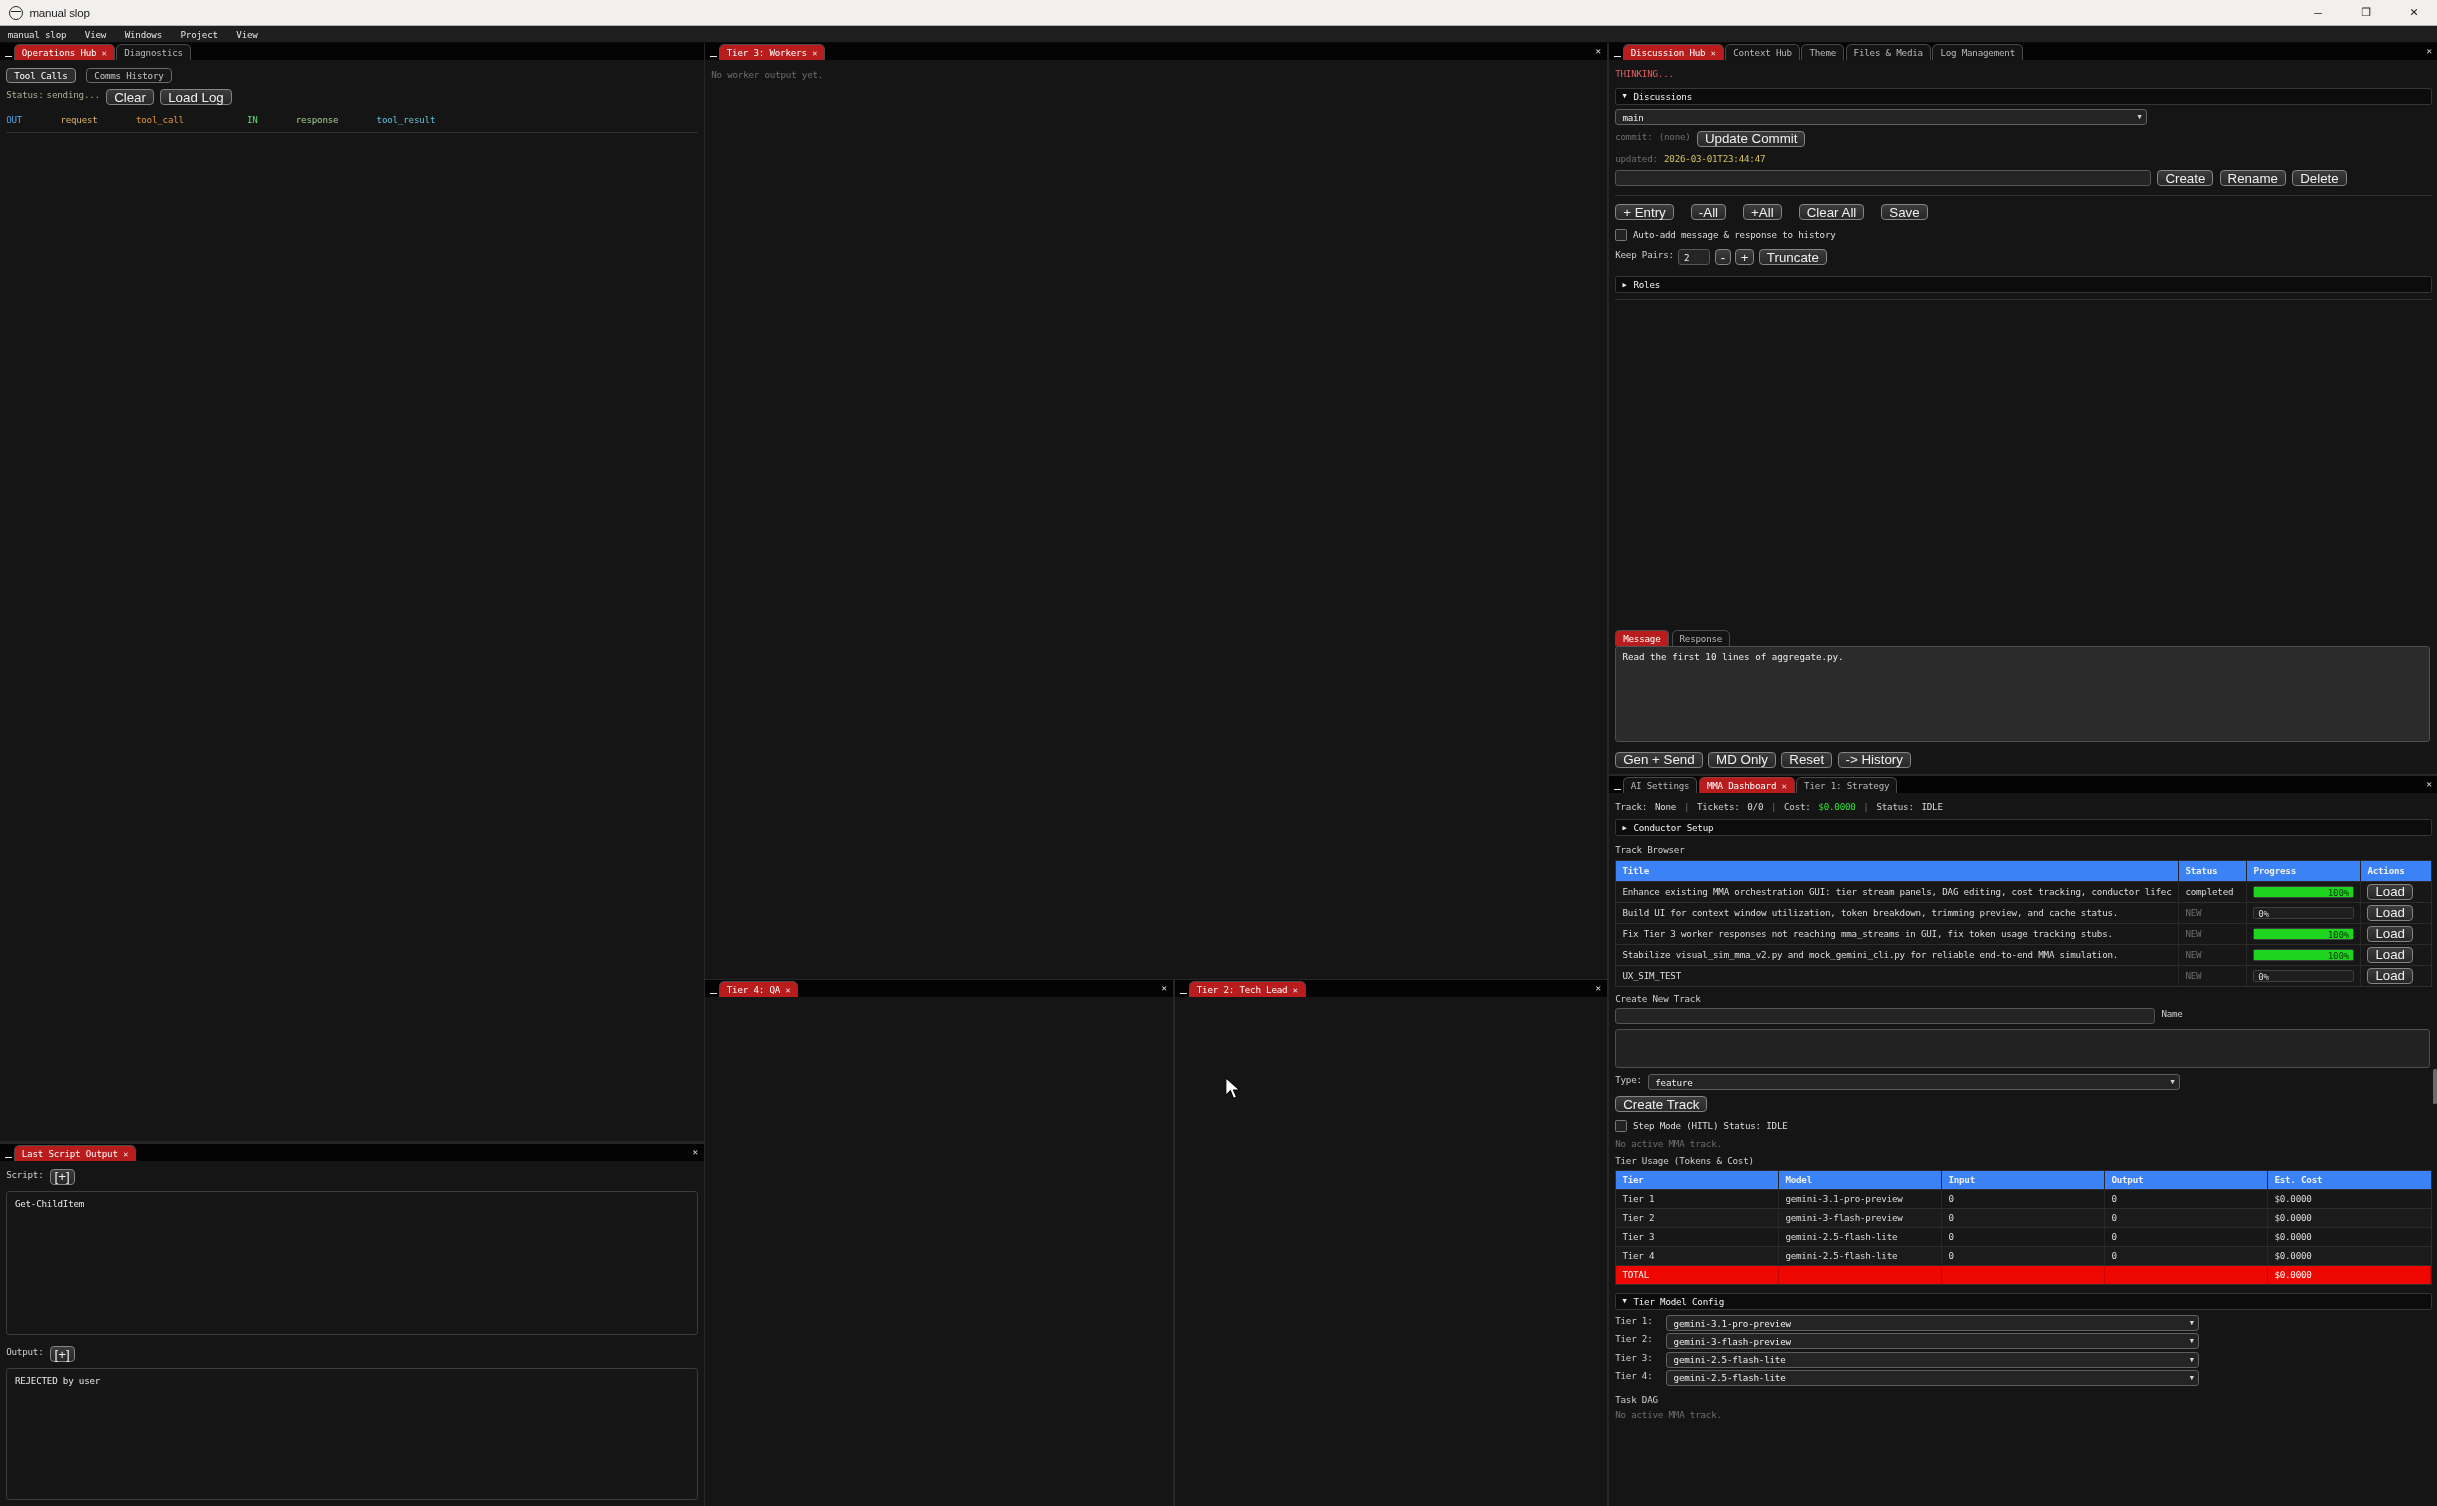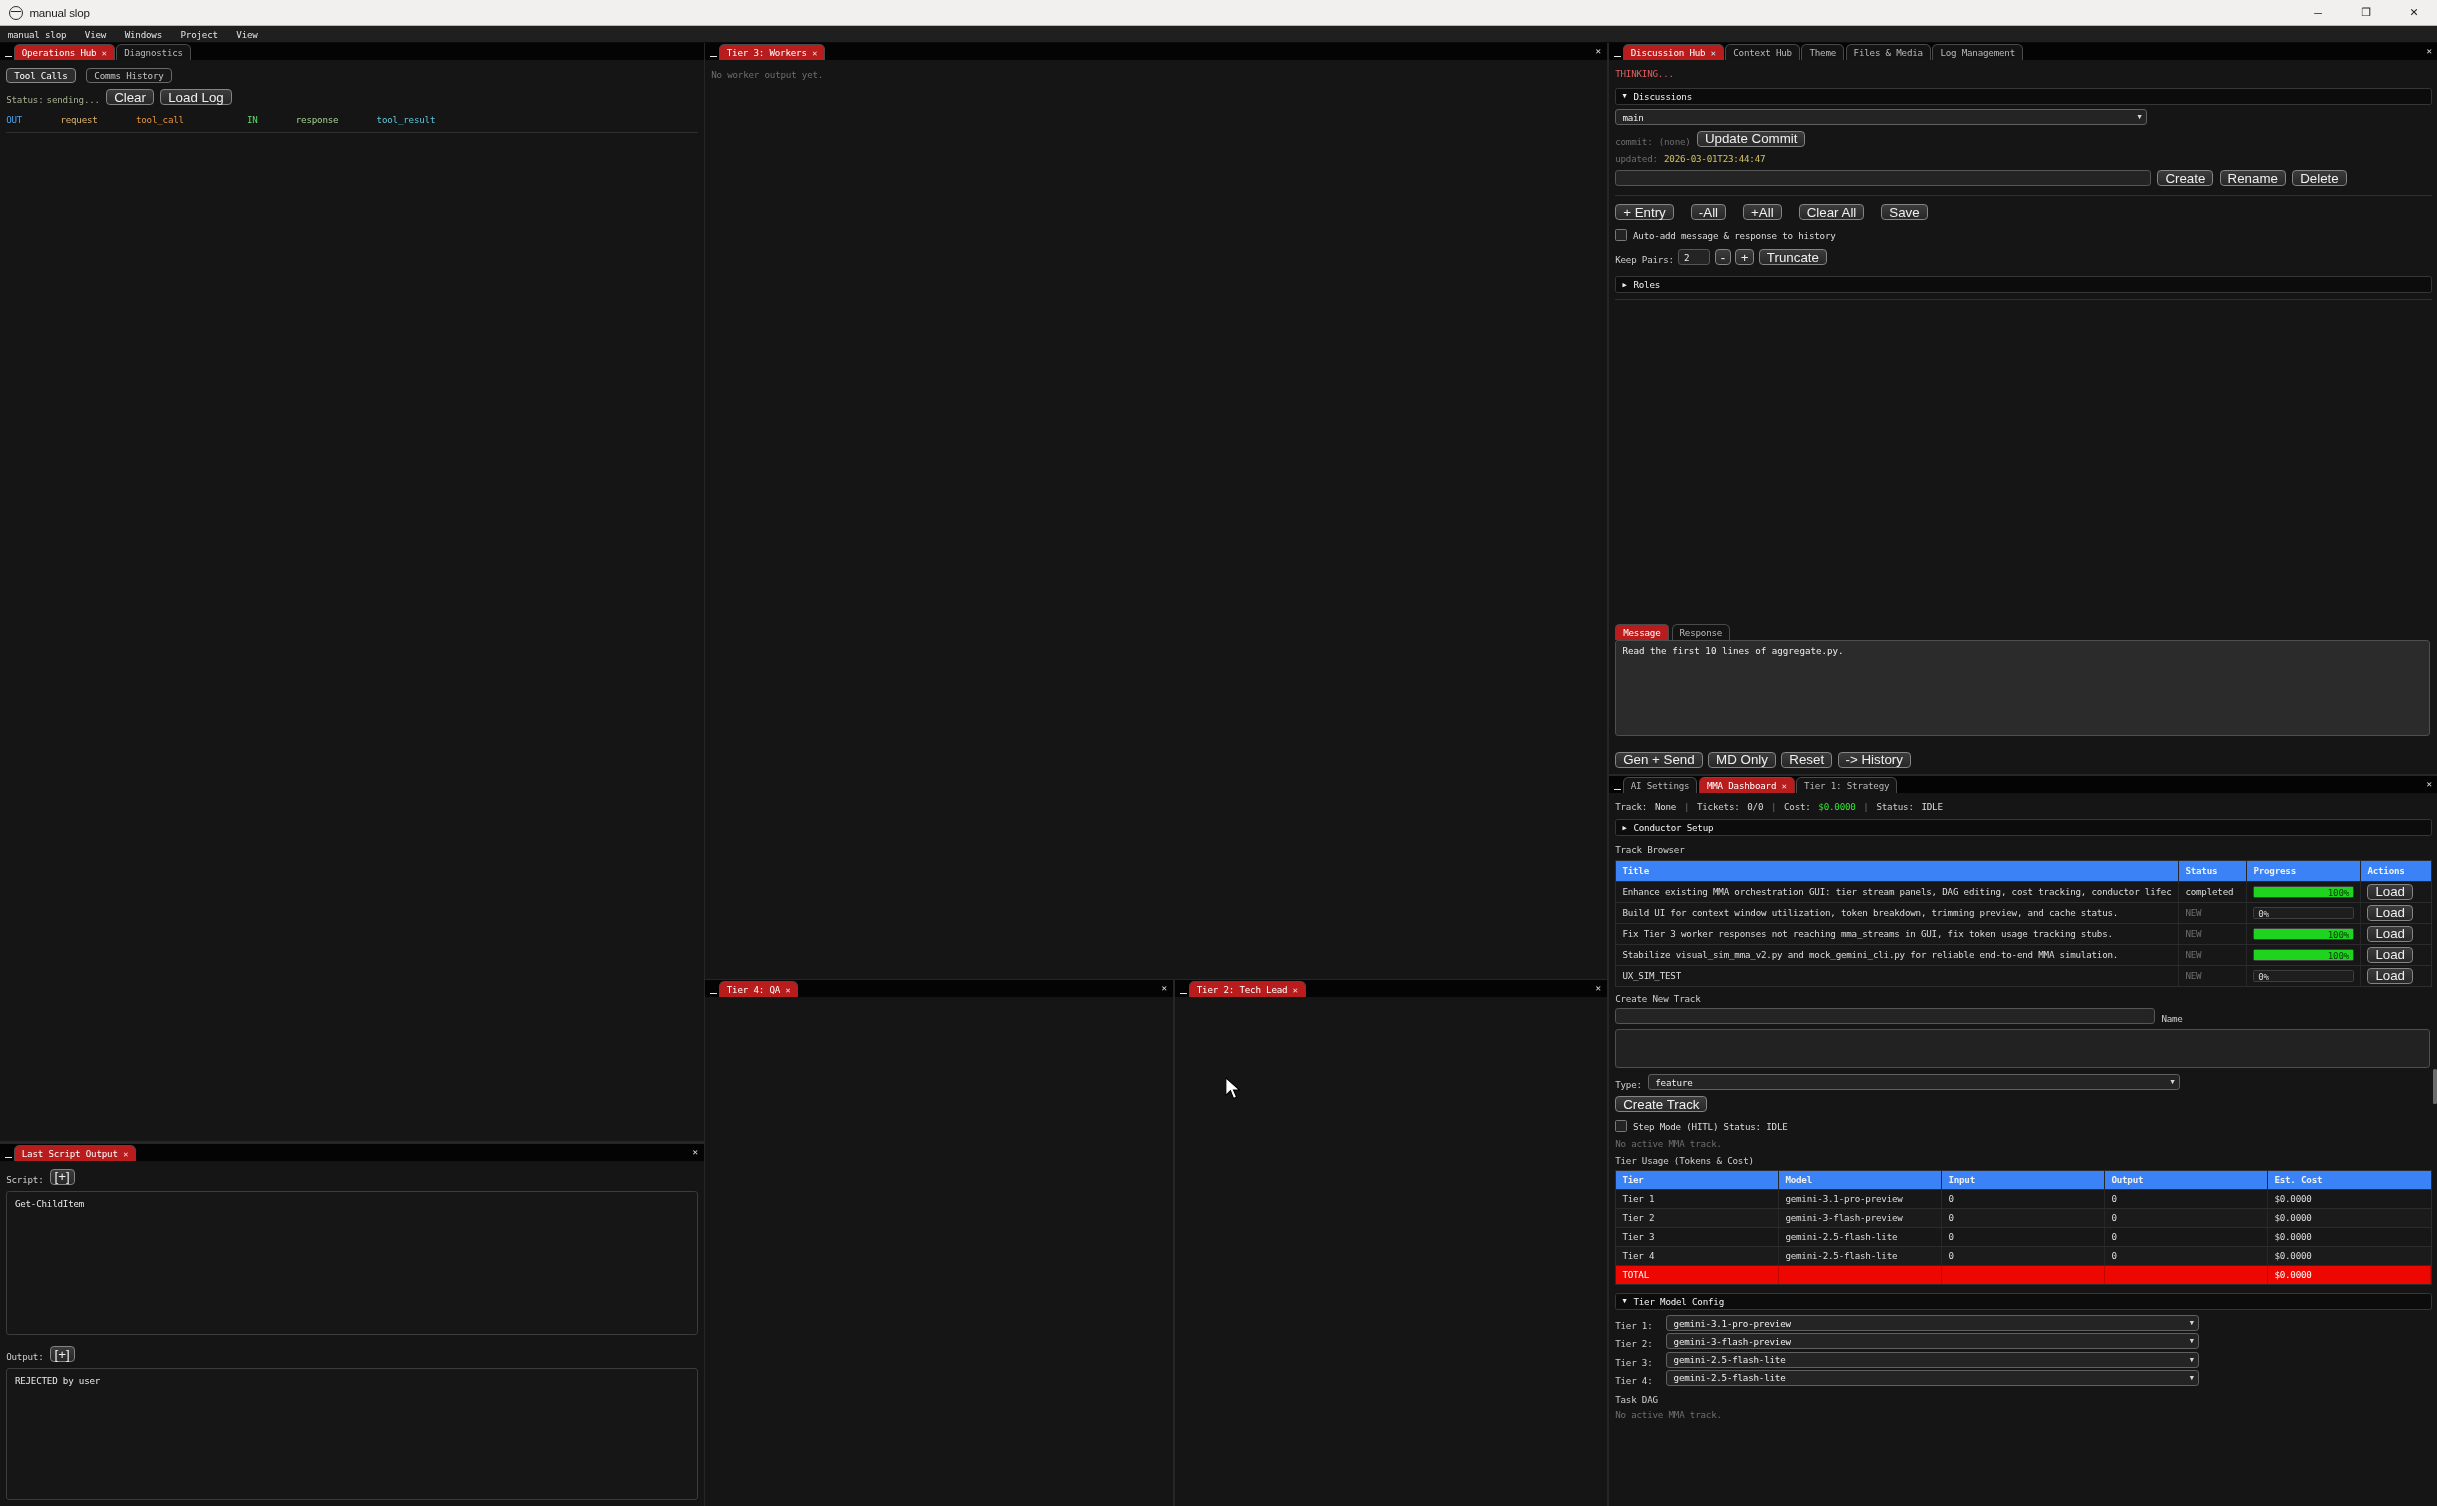--- a/index.html
+++ b/index.html
@@ -95,21 +95,21 @@
   .trow.head { background:#3b82f6; color:#f0f0f0;font-weight:bold; }
   .track-grid { grid-template-columns:563px 68px 114px auto; height:21px; }
   .usage-grid { grid-template-columns:163px 163px 163px 163px auto; height:19px; }
   .trow.total { background:#ee0600; color:#ffffff; }
   .trow.total > div { border-right:0.8px solid #c20500; }
   .pbar { width:102px; height:12.3px; border:0.8px solid #3e3e3e; background:#1e1e1e; position:relative; border-radius:1.5px; }
   .pfill { height:100%; background:#1fd41f; }
   .pfill.p100 { width:100%; } .pfill.p0 { width:0; }
   .plabel-full { position:absolute; right:3.9px; top:0; line-height:11.6px; color:#063806; }
   .plabel-zero { position:absolute; left:3.9px; top:0; line-height:11.6px; color:#d8d8d8; }
-  .row { display:flex; align-items:flex-end; gap:6.2px; width:100%; }
+  .row { display:flex; align-items:flex-start; gap:6.2px; width:100%; }
   
   .c-think { color:#e25d5d; }
   .c-yellow { color:#d3c25f; }
   .c-sage { color:#a6b194; }
   .c-green { color:#2fe52f; }
   .c-out { color:#4da3ef; } .c-req { color:#dfb36b; } .c-tcall { color:#e6923c; }
   .c-in { color:#5cdc6e; } .c-resp { color:#a4cf92; } .c-tres { color:#5fc3d8; }
   .scrollthumb { position:absolute; right:0.8px; width:3.9px; background:#6b6b6b; border-radius:1.5px; }
   .cursor { position:absolute; z-index:50; }
 </style>
@@ -311,21 +311,21 @@
     <div style="flex:1;"></div>
     <div class="row" style="gap:1.5px;">
       <div class="tab active" style="border-radius:4.6px 4.6px 0 0;">
         <span>Message</span>
       </div>
       <div class="tab">
         <span>Response</span>
       </div>
     </div>
     <textarea style="width: 815px; height: 96px;">Read the first 10 lines of aggregate.py.</textarea>
-    <div class="row" style="margin-top:16px; gap:5.4px;">
+    <div class="row" style="margin-top:10px; gap:5.4px;">
       <button class="btn">Gen + Send</button>
       <button class="btn">MD Only</button>
       <button class="btn">Reset</button>
       <button class="btn">-&gt; History</button>
     </div>
   </div>
 </div>
 
 <div class="panel" style="left:1609px;top:776px;width:829px;height:730px;">
   <div class="strip">

